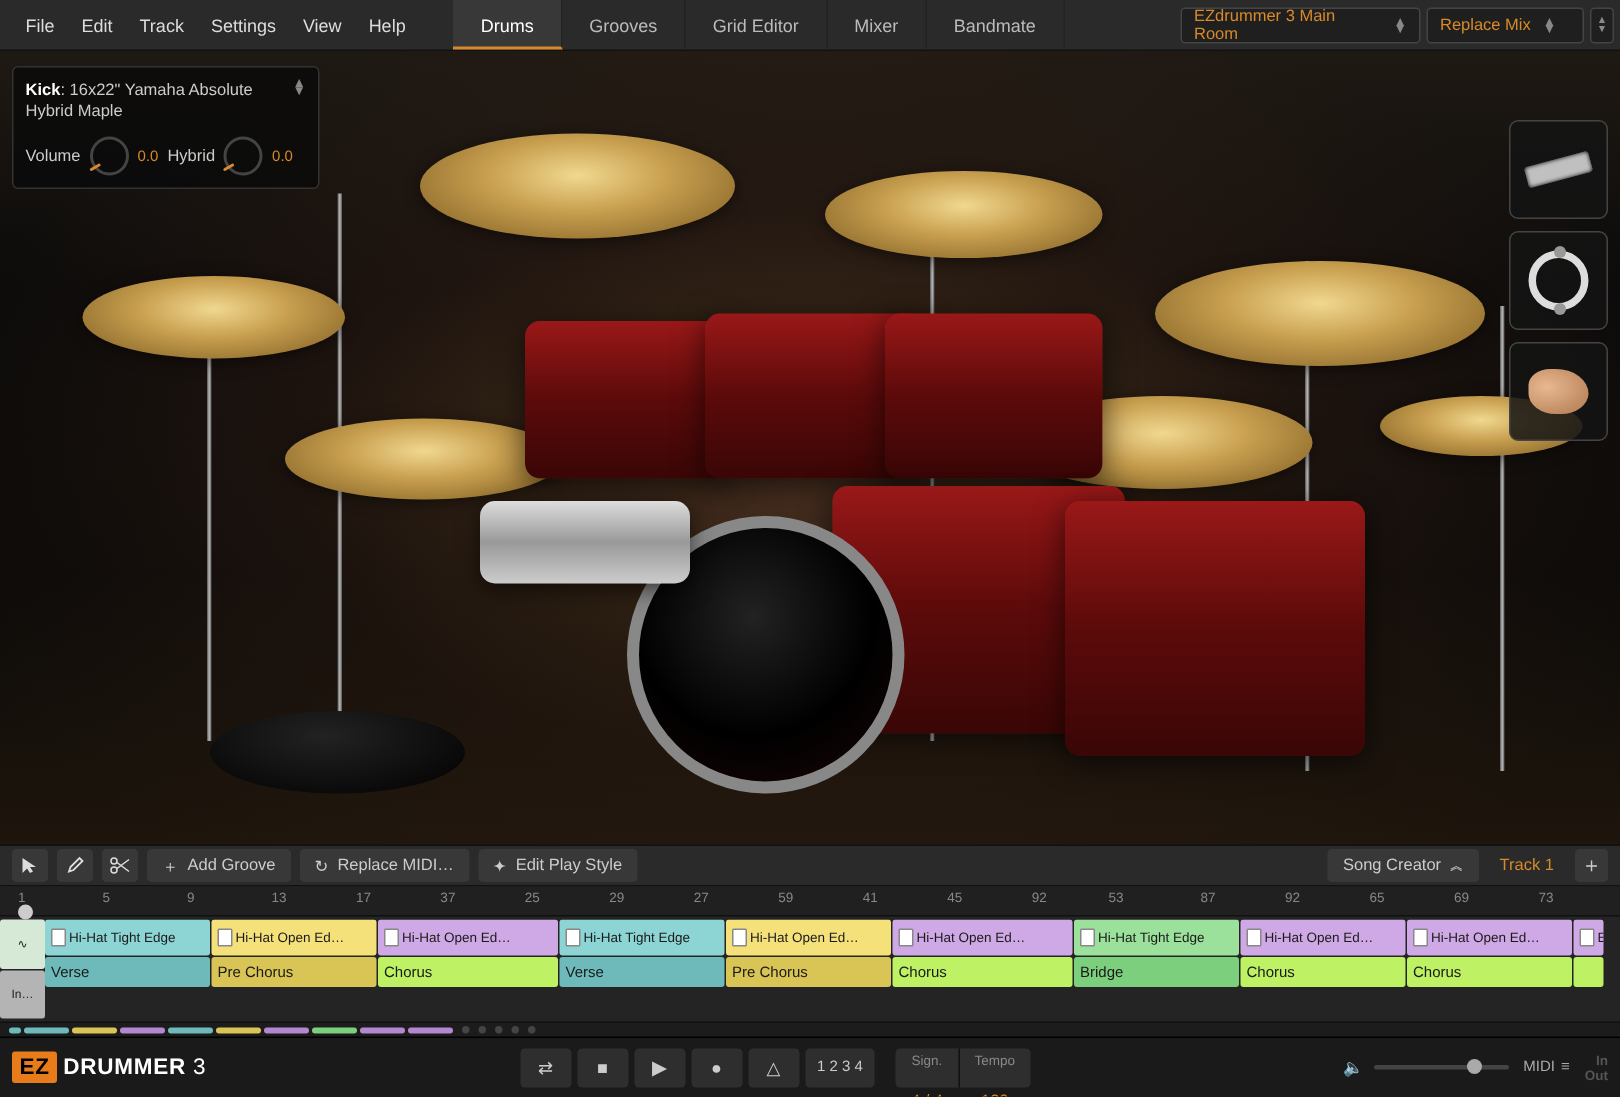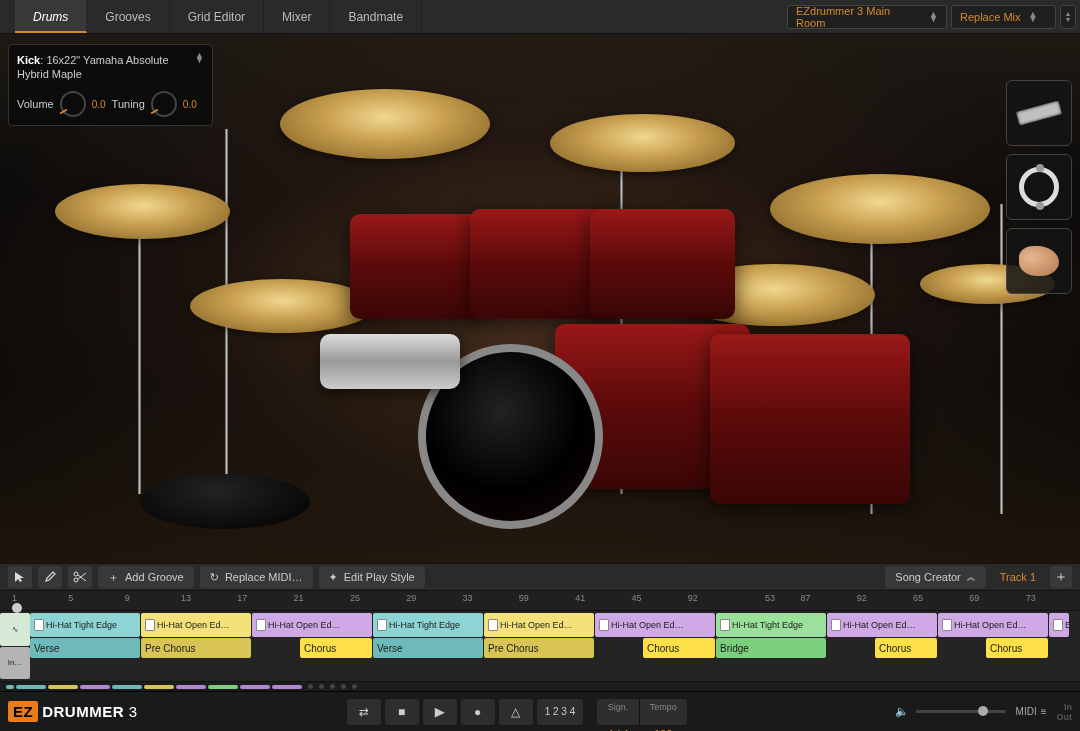--- a/index.html
+++ b/index.html
@@ -4,21 +4,21 @@
 <style>
 * { margin: 0; padding: 0; box-sizing: border-box; font-family: Arial, Helvetica, sans-serif; user-select: none; }
 body { width: 1080px; height: 731px; background: #1a1a1a; color: #ccc; overflow: hidden; display: flex; flex-direction: column; }
 
 
 .menubar { height: 34px; background: #2a2a2a; display: flex; align-items: stretch; border-bottom: 1px solid #111; font-size: 12px; }
 .menubar-left { display: flex; align-items: center; padding: 0 8px; gap: 0; }
 .menu-item { padding: 0 9px; line-height: 34px; cursor: pointer; color: #ddd; }
 .tabs { display: flex; align-items: stretch; margin-left: 15px; }
 .tab { padding: 0 18px; line-height: 34px; color: #bbb; cursor: pointer; border-right: 1px solid #222; }
-.tab.active { background: #383838; color: #fff; border-bottom: 2px solid #d88a2a; font-style: italic; }
+.tab.active { background: #383838; color: #fff; border-bottom: 2px solid #d88a2a; }
 .menubar-right { margin-left: auto; display: flex; align-items: center; gap: 4px; padding-right: 4px; }
 .dd-box { background: #1f1f1f; border: 1px solid #444; border-radius: 3px; height: 24px; padding: 0 8px; display: flex; align-items: center; font-size: 11px; color: #d88a2a; cursor: pointer; position: relative; }
 .dd-box .chev { margin-left: 8px; color: #888; font-size: 9px; display: flex; flex-direction: column; line-height: 5px; }
 .split-btn { background: #1f1f1f; border: 1px solid #444; border-radius: 3px; width: 16px; height: 24px; display: flex; flex-direction: column; align-items: center; justify-content: center; font-size: 7px; color: #888; cursor: pointer; line-height: 6px; }
 
 
 .main { flex: 1; position: relative; background: radial-gradient(ellipse at 50% 55%, #5a3a28 0%, #3a2818 25%, #201510 45%, #0a0a0a 80%); overflow: hidden; }
 .main::before { content: ''; position: absolute; inset: 0; background:
   linear-gradient(to bottom, rgba(80,60,40,0.3) 0%, rgba(20,15,10,0.1) 30%, rgba(10,8,5,0.5) 100%); }
 .studio-floor { position:absolute; bottom:0; left:0; right:0; height:180px; background: linear-gradient(to bottom, transparent, rgba(60,40,20,0.4)); }
@@ -75,21 +75,21 @@
 .clip { height: 24px; border-radius: 2px; font-size: 9px; color: #1a1a1a; padding: 0 4px; display: flex; align-items: center; overflow: hidden; white-space: nowrap; cursor: pointer; }
 .clip.top { display: flex; align-items: center; gap: 2px; }
 .clip.top::before { content: ''; width: 8px; height: 10px; background: #fff; border: 1px solid #888; border-radius: 1px; flex-shrink: 0; }
 .section-label { height: 20px; border-radius: 2px; font-size: 10px; color: #1a1a1a; padding: 0 4px; display: flex; align-items: center; overflow: hidden; white-space: nowrap; }
 .c-teal { background: #8dd4d4; }
 .c-yellow { background: #f5e17a; }
 .c-purple { background: #cfa8e6; }
 .c-green { background: #9be09b; }
 .s-teal { background: #6ebaba; }
 .s-yellow { background: #d9c556; }
-.s-purple { background: #fde047; margin-left: 48px; }
+.s-purple { background: #bef264; }
 .s-green { background: #7ccf7c; }
 .minimap-row { height: 10px; background: #1c1c1c; display: flex; align-items: center; padding: 0 6px; gap: 2px; border-top: 1px solid #111; }
 .mm { height: 4px; border-radius: 2px; }
 .mm-dot { width: 5px; height: 5px; border-radius: 50%; background: #444; margin-left: 4px; }
 
 
 .transport { background: #1a1a1a; height: 40px; display: flex; align-items: center; font-size: 11px; color: #ccc; border-top: 1px solid #000; padding: 0 8px; gap: 14px; flex-shrink:0; }
 .logo { display: flex; align-items: center; gap: 0; font-weight: 700; letter-spacing: 0.5px; font-size: 15px; }
 .logo-ez { background: #e87b1a; color: #000; padding: 2px 5px; border-radius: 2px; margin-right: 4px; }
 .logo-rest { color: #fff; }
@@ -106,20 +106,28 @@
 .vol { display: flex; align-items: center; gap: 6px; }
 .vol-slider { width: 90px; height: 3px; background: #444; border-radius: 2px; position: relative; }
 .vol-slider::after { content: ''; position: absolute; right: 18px; top: -4px; width: 10px; height: 10px; background: #aaa; border-radius: 50%; }
 .midi-lbl { font-size: 10px; color: #aaa; display: flex; align-items: center; gap: 4px; }
 .inout { font-size: 9px; color: #555; line-height: 10px; text-align: right; font-weight: bold; }
 </style>
 </head>
 <body>
 
 <div class="menubar">
+  <div class="menubar-left" id="menu-items">
+      <div class="menu-item">File</div>
+      <div class="menu-item">Edit</div>
+      <div class="menu-item">Track</div>
+      <div class="menu-item">Settings</div>
+      <div class="menu-item">View</div>
+      <div class="menu-item">Help</div>
+    </div>
   <div class="tabs" id="main-tabs">
       <div class="tab active">Drums</div>
       <div class="tab">Grooves</div>
       <div class="tab">Grid Editor</div>
       <div class="tab">Mixer</div>
       <div class="tab">Bandmate</div>
     </div>
   <div class="menubar-right">
     <div class="dd-box" style="width:160px">
       <span>EZdrummer 3 Main Room</span>
@@ -140,21 +148,21 @@
     <div class="piece-title">
       <div class="piece-title-text">
         <b>Kick</b>: <span>16x22" Yamaha Absolute Hybrid Maple</span>
       </div>
       <span class="piece-chev">▲<br>▼</span>
     </div>
     <div class="knob-row">
       <span>Volume</span>
       <div class="knob"></div>
       <span class="knob-val">0.0</span>
-      <span>Tuning</span>
+      <span>Hybrid</span>
       <div class="knob"></div>
       <span class="knob-val">0.0</span>
     </div>
   </div>
 
   <div class="extras">
     <div class="extra-slot">
         <div class="shaker"></div>
       </div>
     <div class="extra-slot">
@@ -236,29 +244,29 @@
 </div>
 
 <div class="timeline">
   <div class="ruler" id="ruler">
     <div class="playhead"></div>
   <div class="ruler-tick" style="left: 12px;">1</div>
       <div class="ruler-tick" style="left: 68.3158px;">5</div>
       <div class="ruler-tick" style="left: 124.632px;">9</div>
       <div class="ruler-tick" style="left: 180.947px;">13</div>
       <div class="ruler-tick" style="left: 237.263px;">17</div>
-      <div class="ruler-tick" style="left: 293.579px;">21</div>
+      <div class="ruler-tick" style="left: 293.579px;">37</div>
       <div class="ruler-tick" style="left: 349.895px;">25</div>
       <div class="ruler-tick" style="left: 406.211px;">29</div>
-      <div class="ruler-tick" style="left: 462.526px;">33</div>
+      <div class="ruler-tick" style="left: 462.526px;">27</div>
       <div class="ruler-tick" style="left: 518.842px;">59</div>
       <div class="ruler-tick" style="left: 575.158px;">41</div>
       <div class="ruler-tick" style="left: 631.474px;">45</div>
       <div class="ruler-tick" style="left: 687.789px;">92</div>
-      <div class="ruler-tick" style="left: 765px;">53</div>
+      <div class="ruler-tick" style="left: 739px;">53</div>
       <div class="ruler-tick" style="left: 800.421px;">87</div>
       <div class="ruler-tick" style="left: 856.737px;">92</div>
       <div class="ruler-tick" style="left: 913.053px;">65</div>
       <div class="ruler-tick" style="left: 969.368px;">69</div>
       <div class="ruler-tick" style="left: 1025.68px;">73</div>
     </div>
   <div class="clips-row">
     <div class="intro-col">
       <div class="intro-top">∿</div>
       <div class="intro-bot">In…</div>

